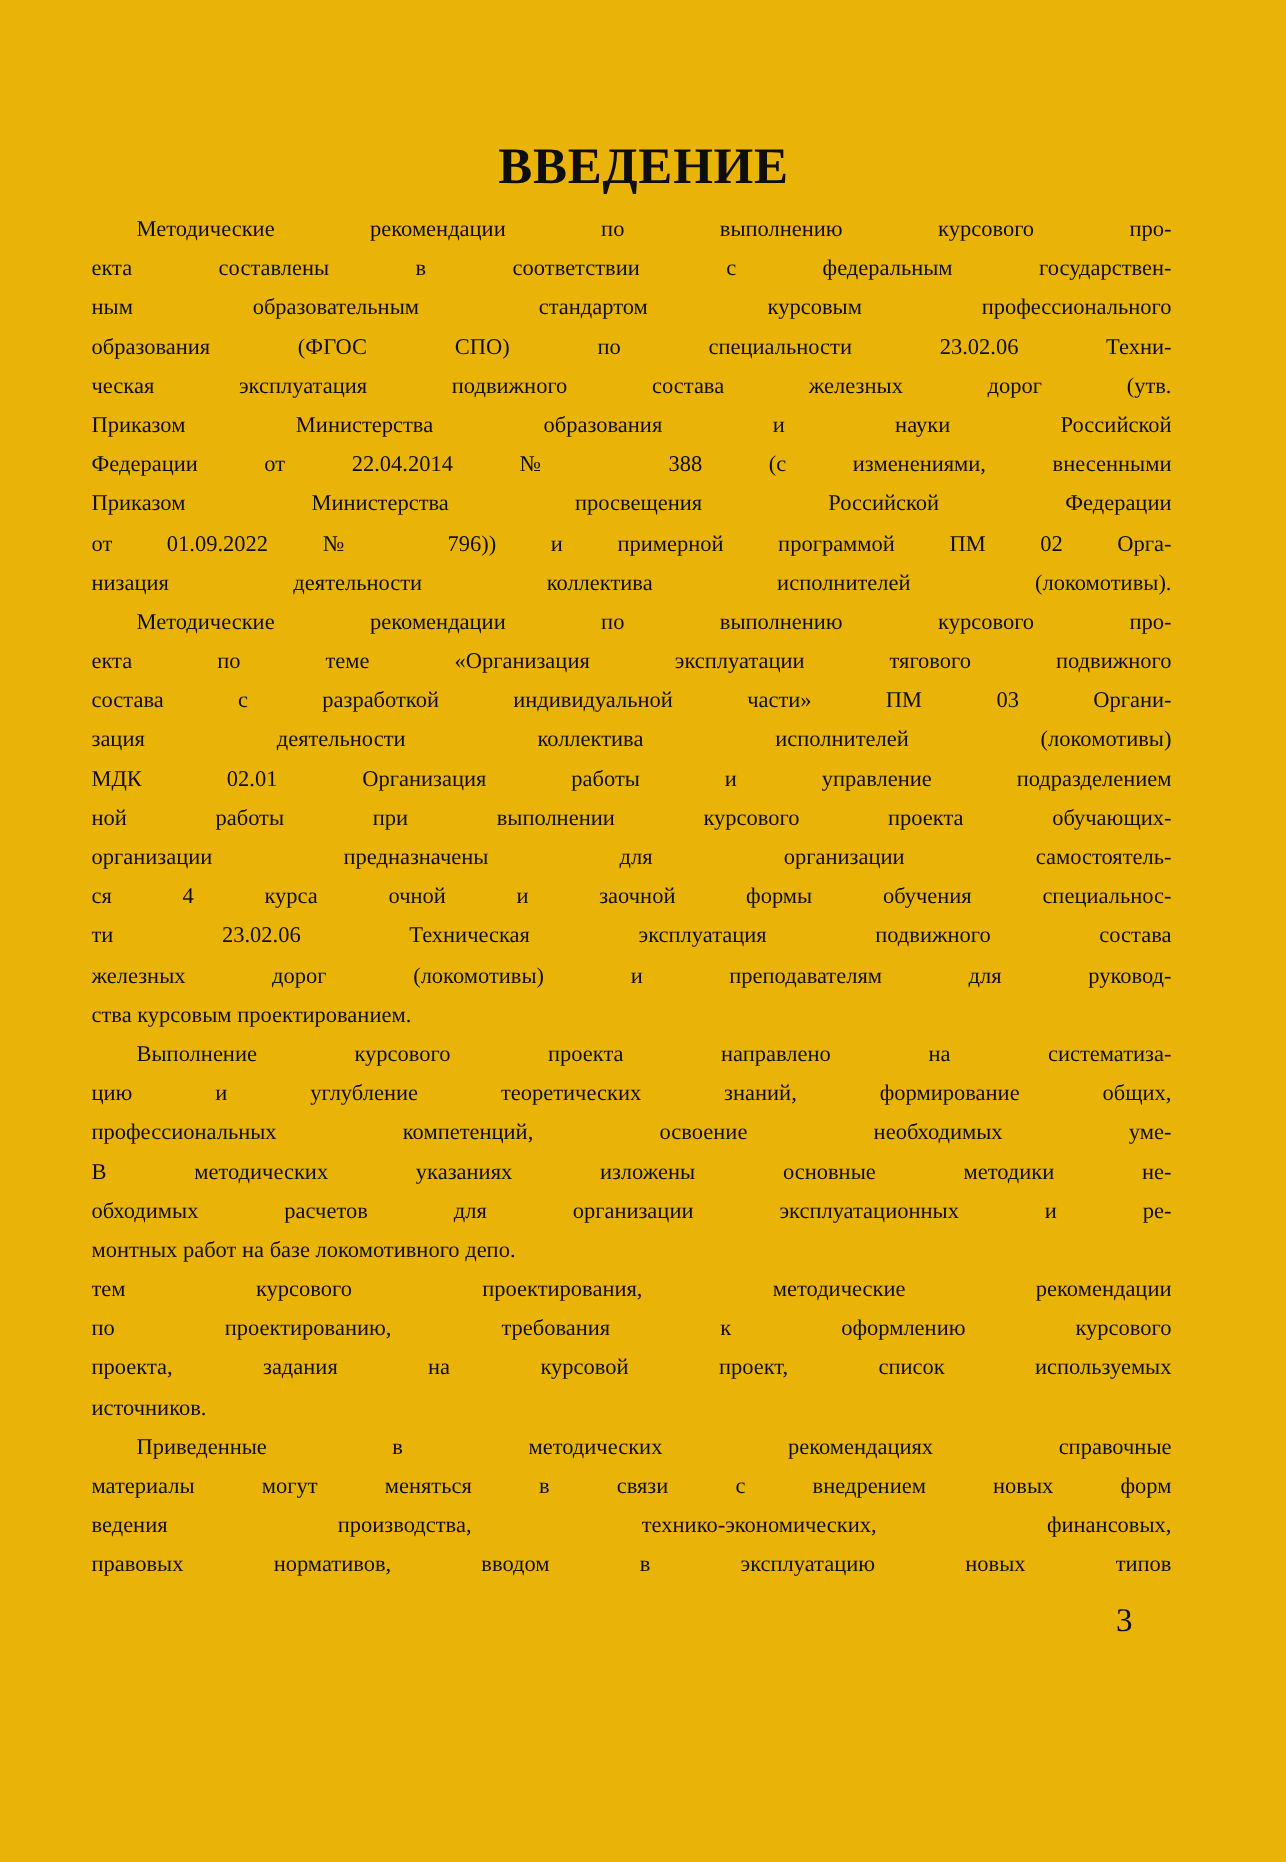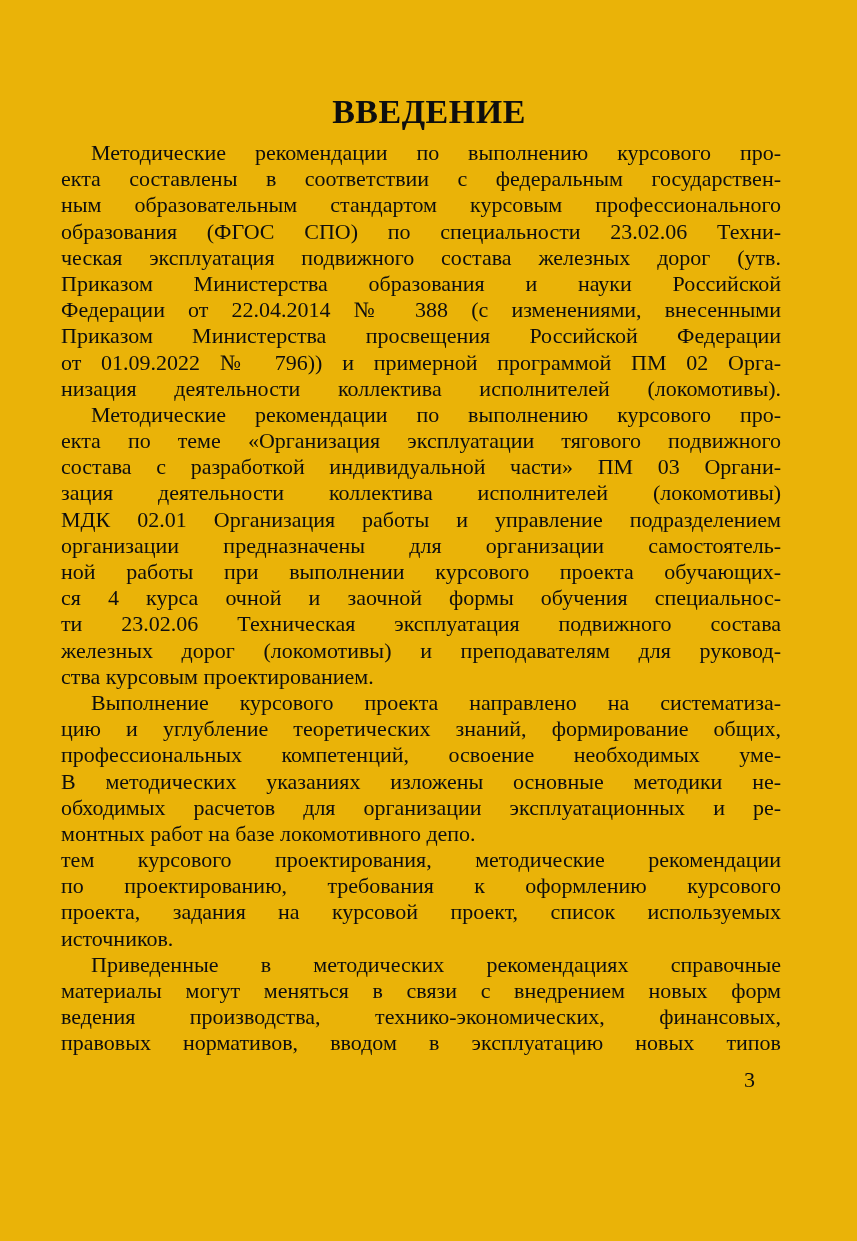--- a/index.html
+++ b/index.html
@@ -30,21 +30,21 @@
     line-height: 40px;
     letter-spacing: 0.5px;
     text-align: center;
     color: #0e0e0e;
   }
   .body-text {
     margin-top: 8px;
   }
   .line {
     font-family: "Liberation Serif", "DejaVu Serif", serif;
-    font-size: 22px;
+    font-size: 15px;
     line-height: 26.2px;
     height: 26.2px;
     color: #0e0e0e;
     text-align: justify;
     text-align-last: justify;
     overflow: hidden;
   }
   .line.indent {
     padding-left: 30px;
   }
@@ -79,22 +79,22 @@
           <div class="line">Приказом Министерства просвещения Российской Федерации</div>
           <div class="line">от 01.09.2022 № 796)) и примерной программой ПМ 02 Орга-</div>
           <div class="line">низация деятельности коллектива исполнителей (локомотивы).</div>
         </div>
         <div class="para">
           <div class="line indent">Методические рекомендации по выполнению курсового про-</div>
           <div class="line">екта по теме «Организация эксплуатации тягового подвижного</div>
           <div class="line">состава с разработкой индивидуальной части» ПМ 03 Органи-</div>
           <div class="line">зация деятельности коллектива исполнителей (локомотивы)</div>
           <div class="line">МДК 02.01 Организация работы и управление подразделением</div>
+          <div class="line">ной работы при выполнении курсового проекта обучающих-</div>
           <div class="line">организации предназначены для организации самостоятель-</div>
-          <div class="line">ной работы при выполнении курсового проекта обучающих-</div>
           <div class="line">ся 4 курса очной и заочной формы обучения специальнос-</div>
           <div class="line">ти 23.02.06 Техническая эксплуатация подвижного состава</div>
           <div class="line">железных дорог (локомотивы) и преподавателям для руковод-</div>
           <div class="line endline">ства курсовым проектированием.</div>
         </div>
         <div class="para">
           <div class="line indent">Выполнение курсового проекта направлено на систематиза-</div>
           <div class="line">цию и углубление теоретических знаний, формирование общих,</div>
           <div class="line">профессиональных компетенций, освоение необходимых уме-</div>
           <div class="line">В методических указаниях изложены основные методики не-</div>

